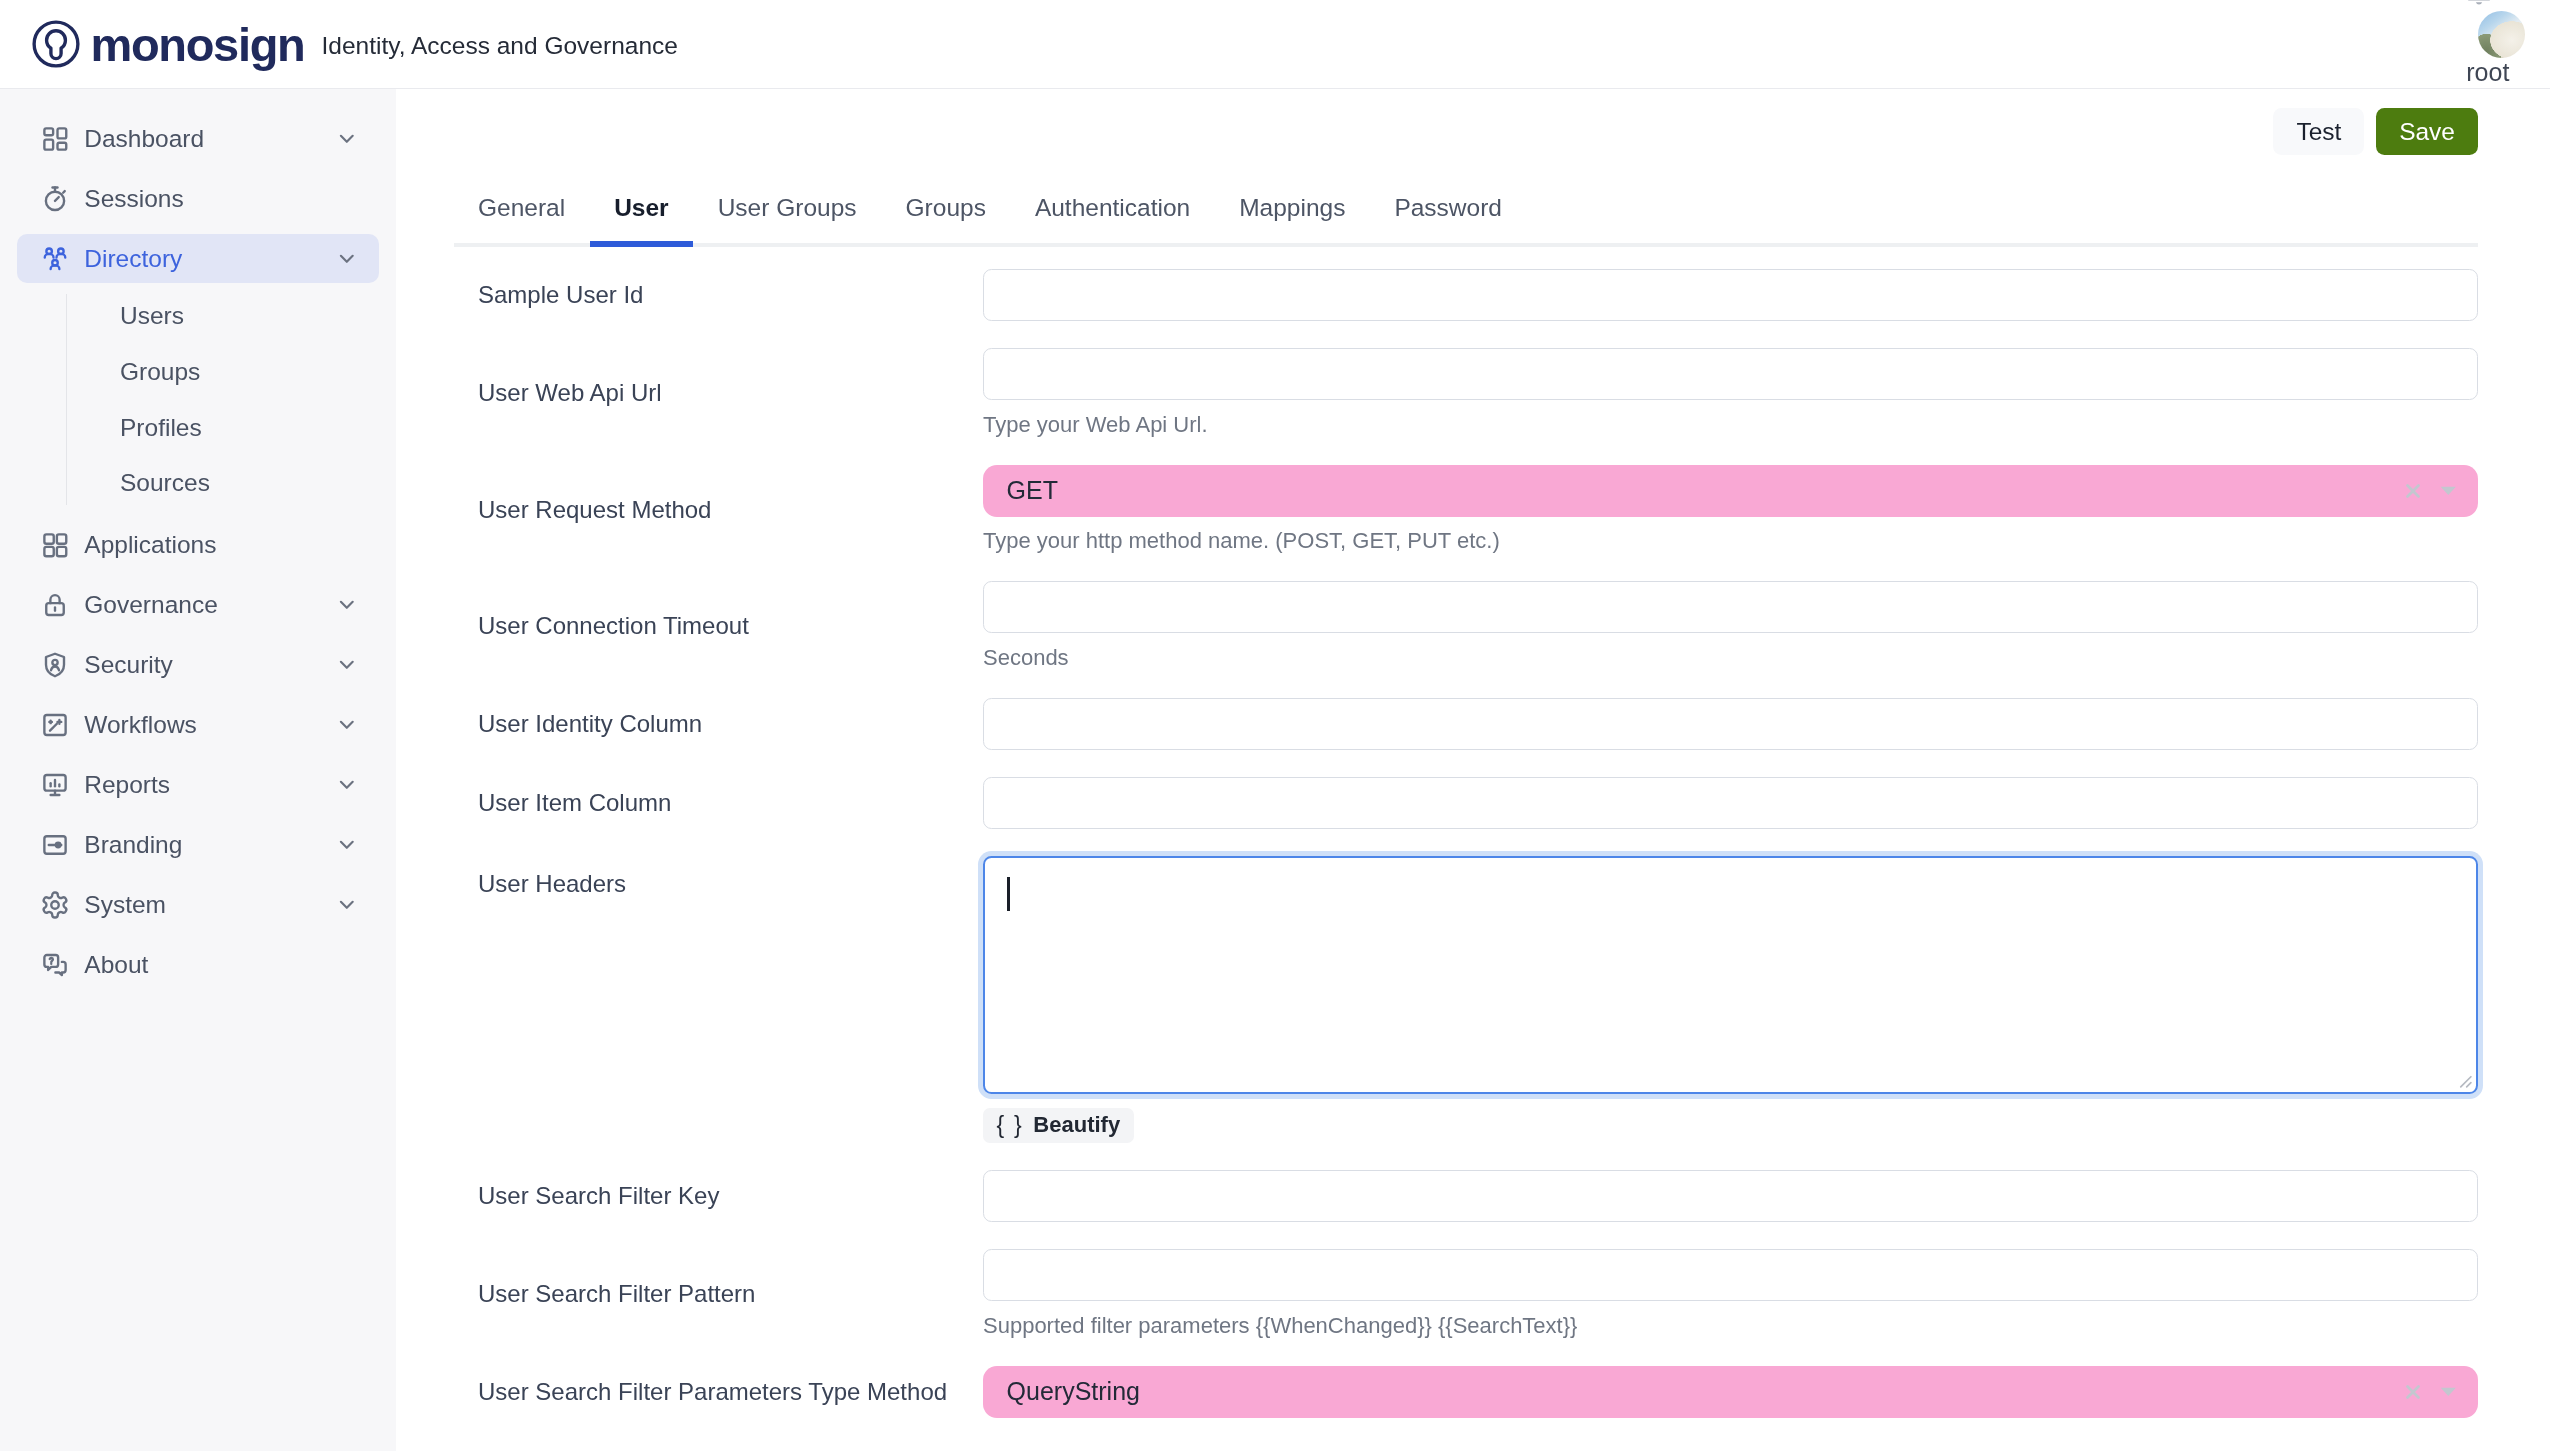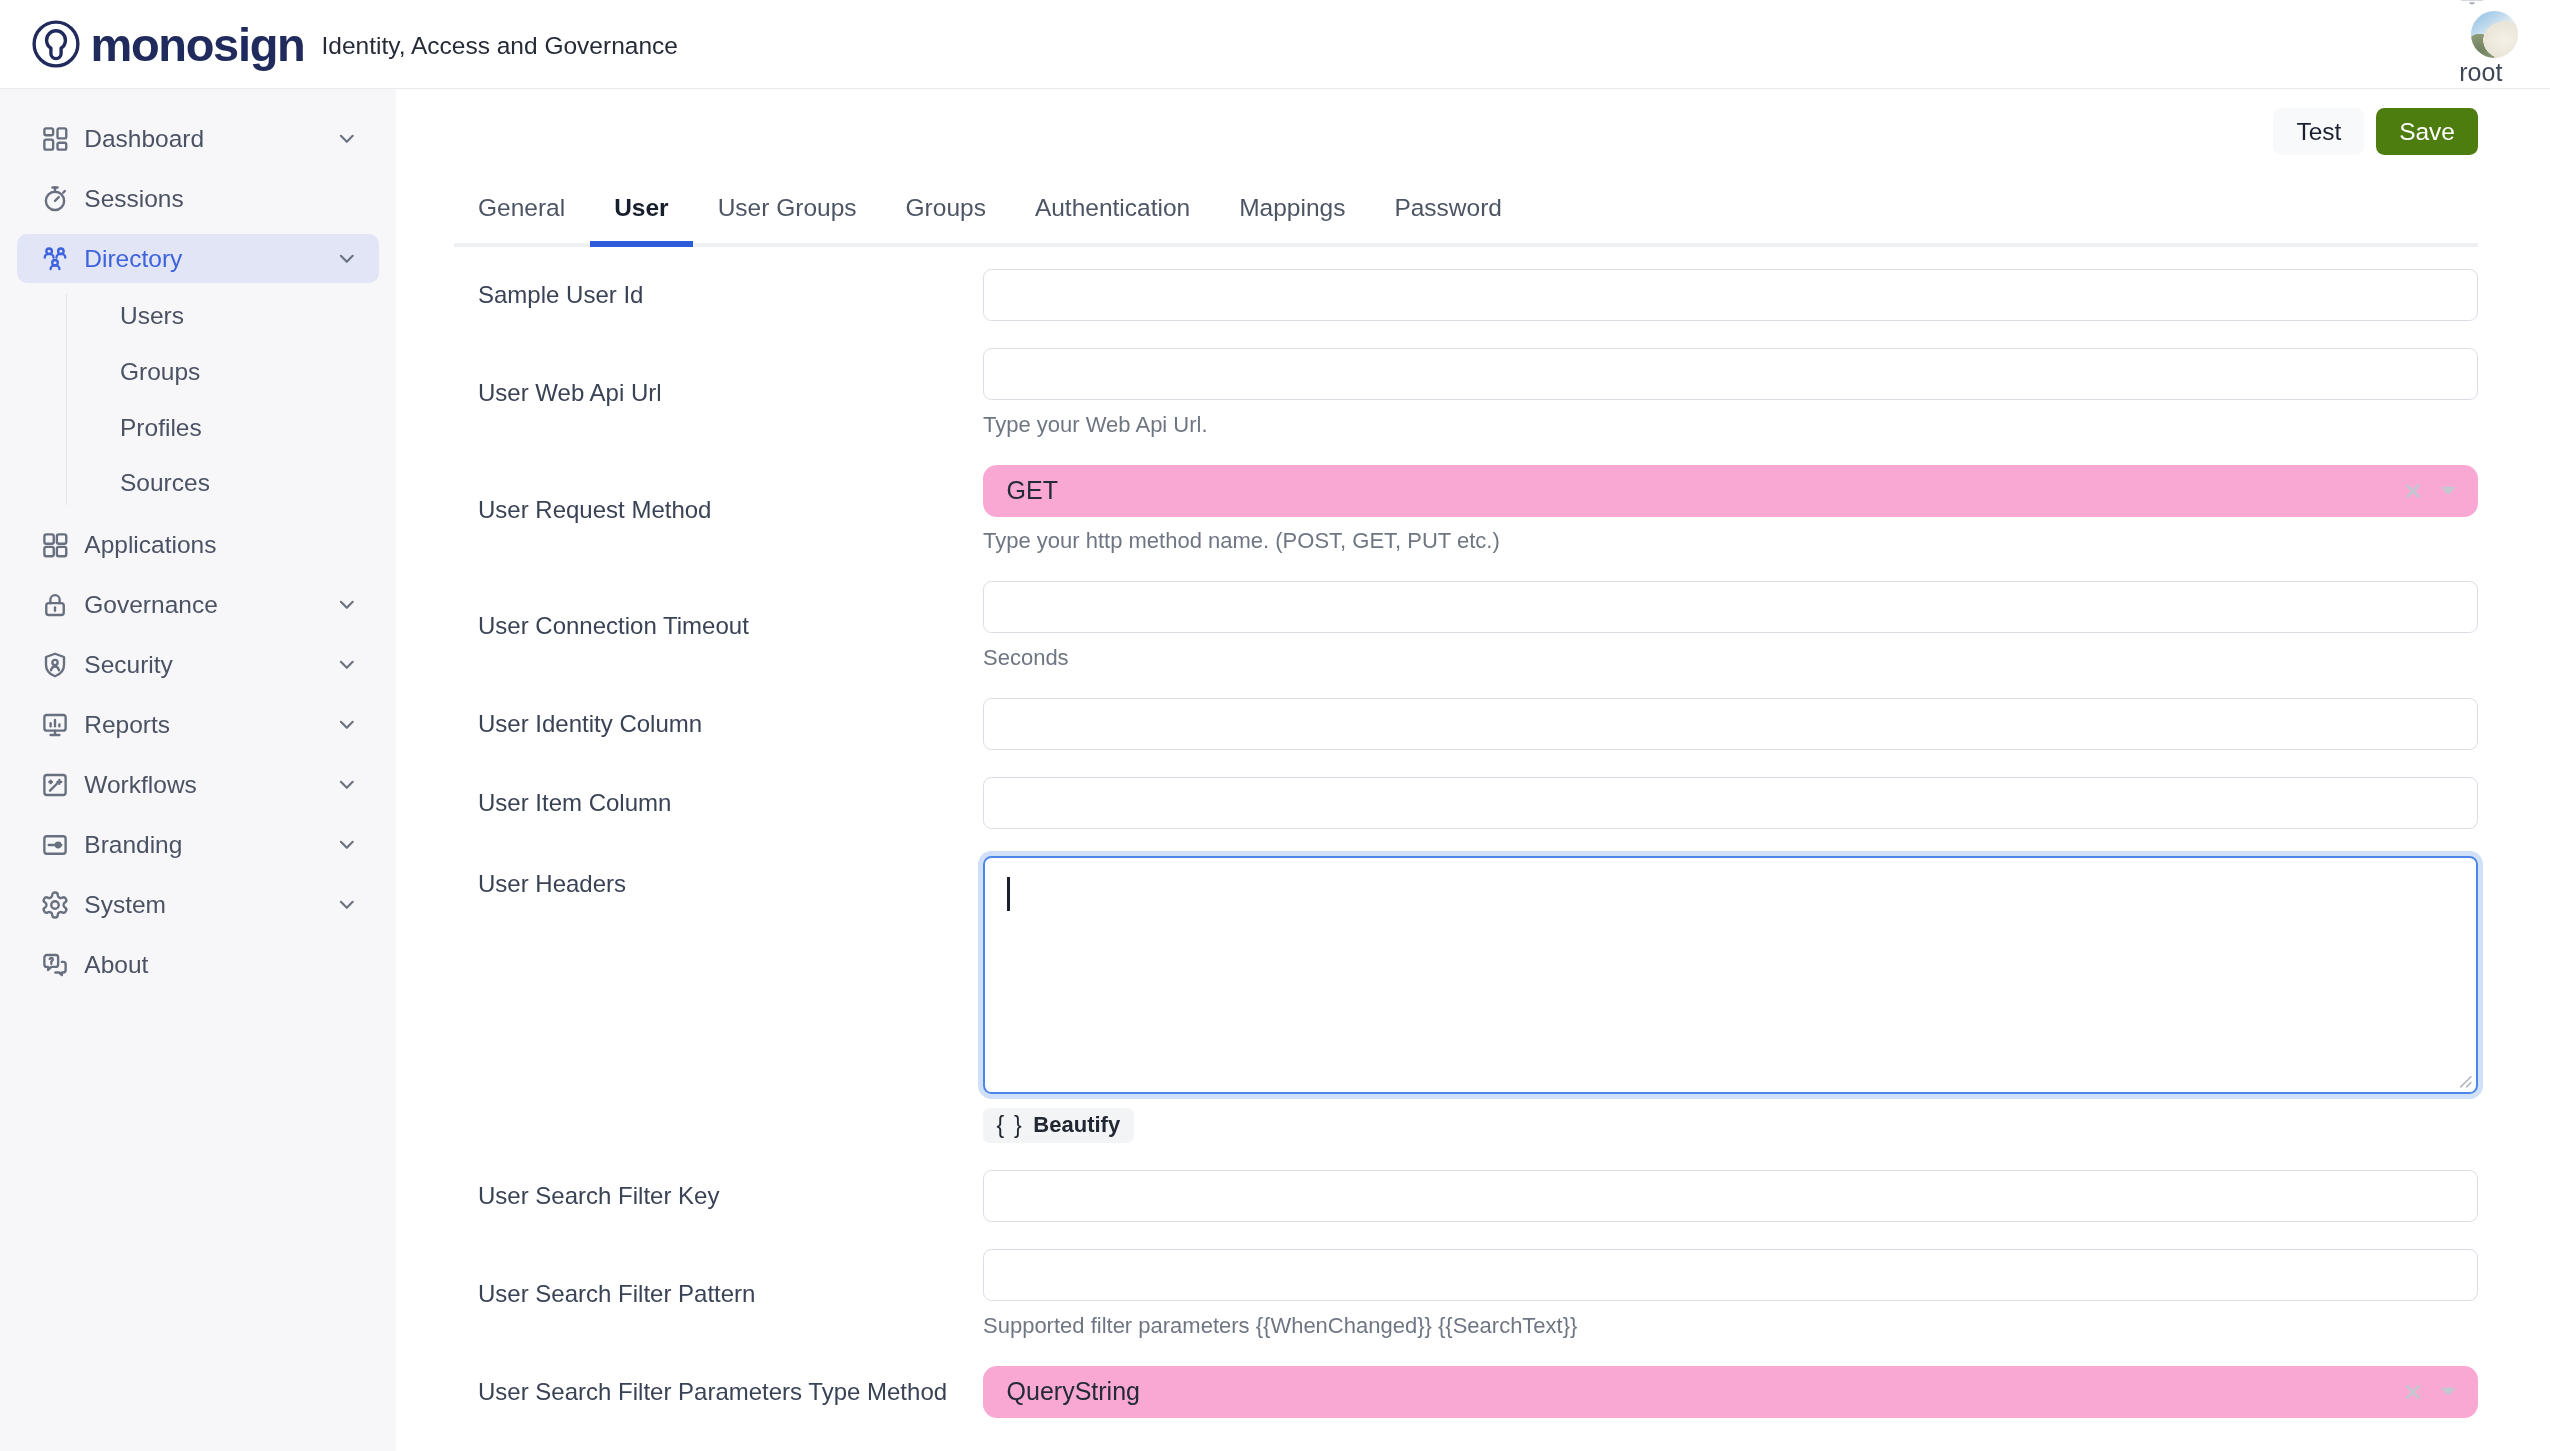--- a/index.html
+++ b/index.html
@@ -1,21 +1,21 @@
 <!DOCTYPE html>
 <html style="font-size:13.5px"><head>
 <meta charset="utf-8">
 <style>
   * { margin:0; padding:0; box-sizing:border-box; }
   html,body { width:2550px; height:1452px; overflow:hidden; background:#fff;
     font-family:"Liberation Sans","DejaVu Sans",sans-serif; }
 
   
   .header { height:89px; background:#fff; border-bottom:1.7px solid #e9eaee;
-    display:flex; align-items:center; padding:0 32px 0 30px; }
+    display:flex; align-items:center; padding:0 25px 0 30px; }
   .brand { display:flex; align-items:center; }
   .logo-mark { width:52px; height:52px; flex:0 0 auto; }
   .wordmark { font-size:47px; font-weight:700; color:#202a5c; letter-spacing:-1.3px; margin-left:8.4px; }
   .tagline { font-size:24.5px; color:#252b37; margin-left:17px; margin-top:3.4px; }
   .header-right { margin-left:auto; display:flex; align-items:center;flex-direction:column; }
   .bell { width:34px; height:34px; color:#a8aeb8; }
   .avatar { width:47px; height:47px; border-radius:50%; margin-left:46px; overflow:hidden;
     background:
       radial-gradient(39px 34px at 72% 62%, #f4f1e9 0%, #e9e4d6 55%, rgba(233,228,214,0) 56%),
       radial-gradient(25px 29px at 18% 86%, #6f7f5e 0%, #8b9a77 60%, rgba(139,154,119,0) 61%),
@@ -195,43 +195,43 @@
           <path d="M8.8 16.2c.45-2 1.7-3 3.2-3s2.75 1 3.2 3"></path>
       </svg>
       <span class="slabel">Security</span>
       <svg class="schev" viewBox="0 0 24 24" fill="none" stroke="currentColor" stroke-width="2.2" stroke-linecap="round" stroke-linejoin="round">
           <polyline points="6 9 12 15 18 9"></polyline>
         </svg>
     </div>
 
     <div class="side-item">
       <svg class="sicon" viewBox="0 0 24 24" fill="none" stroke="currentColor" stroke-width="1.9" stroke-linecap="round" stroke-linejoin="round">
+        <rect x="3.5" y="4" width="17" height="16" rx="2"></rect>
+          <line x1="8" y1="16.5" x2="13.5" y2="11"></line>
+        <line x1="15.5" y1="8" x2="15.5" y2="11"></line>
+          <line x1="14" y1="9.5" x2="17" y2="9.5"></line>
+        <line x1="8.5" y1="8.5" x2="8.5" y2="10.5"></line>
+          <line x1="7.5" y1="9.5" x2="9.5" y2="9.5"></line>
+      </svg>
+      <span class="slabel">Workflows</span>
+      <svg class="schev" viewBox="0 0 24 24" fill="none" stroke="currentColor" stroke-width="2.2" stroke-linecap="round" stroke-linejoin="round">
+          <polyline points="6 9 12 15 18 9"></polyline>
+        </svg>
+    </div>
+
+    <div class="side-item">
+      <svg class="sicon" viewBox="0 0 24 24" fill="none" stroke="currentColor" stroke-width="1.9" stroke-linecap="round" stroke-linejoin="round">
         <rect x="3.5" y="4" width="17" height="12.5" rx="2"></rect>
           <line x1="12" y1="16.5" x2="12" y2="19.5"></line>
           <line x1="8.5" y1="20" x2="15.5" y2="20"></line>
         <line x1="8.5" y1="13" x2="8.5" y2="10.5"></line>
           <line x1="12" y1="13" x2="12" y2="8"></line>
           <line x1="15.5" y1="13" x2="15.5" y2="11.5"></line>
       </svg>
       <span class="slabel">Reports</span>
-      <svg class="schev" viewBox="0 0 24 24" fill="none" stroke="currentColor" stroke-width="2.2" stroke-linecap="round" stroke-linejoin="round">
-          <polyline points="6 9 12 15 18 9"></polyline>
-        </svg>
-    </div>
-
-    <div class="side-item">
-      <svg class="sicon" viewBox="0 0 24 24" fill="none" stroke="currentColor" stroke-width="1.9" stroke-linecap="round" stroke-linejoin="round">
-        <rect x="3.5" y="4" width="17" height="16" rx="2"></rect>
-          <line x1="8" y1="16.5" x2="13.5" y2="11"></line>
-        <line x1="15.5" y1="8" x2="15.5" y2="11"></line>
-          <line x1="14" y1="9.5" x2="17" y2="9.5"></line>
-        <line x1="8.5" y1="8.5" x2="8.5" y2="10.5"></line>
-          <line x1="7.5" y1="9.5" x2="9.5" y2="9.5"></line>
-      </svg>
-      <span class="slabel">Workflows</span>
       <svg class="schev" viewBox="0 0 24 24" fill="none" stroke="currentColor" stroke-width="2.2" stroke-linecap="round" stroke-linejoin="round">
           <polyline points="6 9 12 15 18 9"></polyline>
         </svg>
     </div>
 
     <div class="side-item">
       <svg class="sicon" viewBox="0 0 24 24" fill="none" stroke="currentColor" stroke-width="1.9" stroke-linecap="round" stroke-linejoin="round">
         <rect x="3.5" y="5" width="17" height="14" rx="2"></rect>
           <line x1="7" y1="12" x2="17" y2="12"></line>
           <circle cx="14.5" cy="12" r="1.8"></circle>

